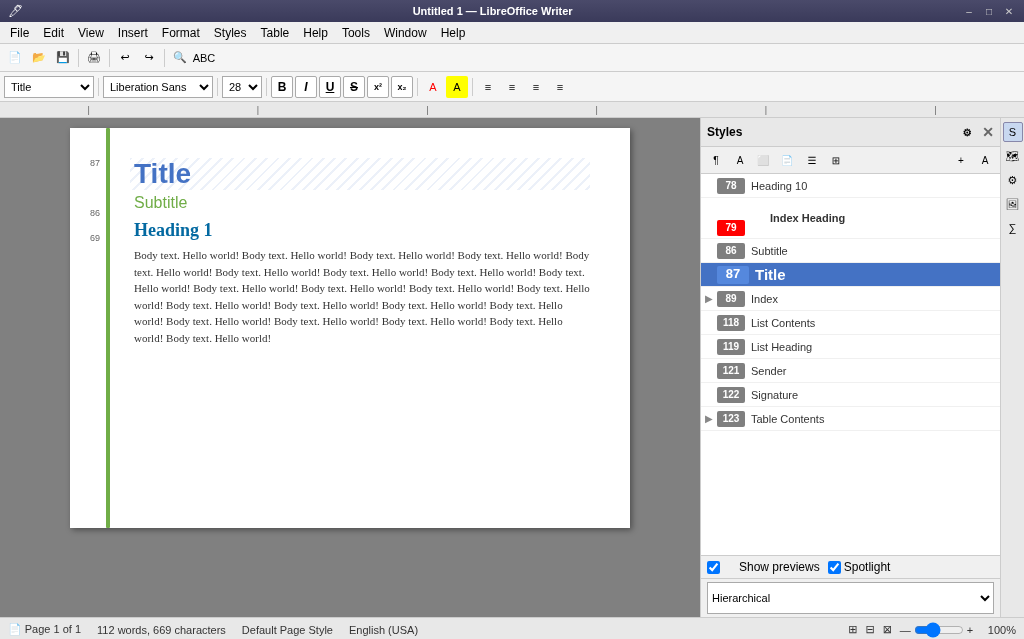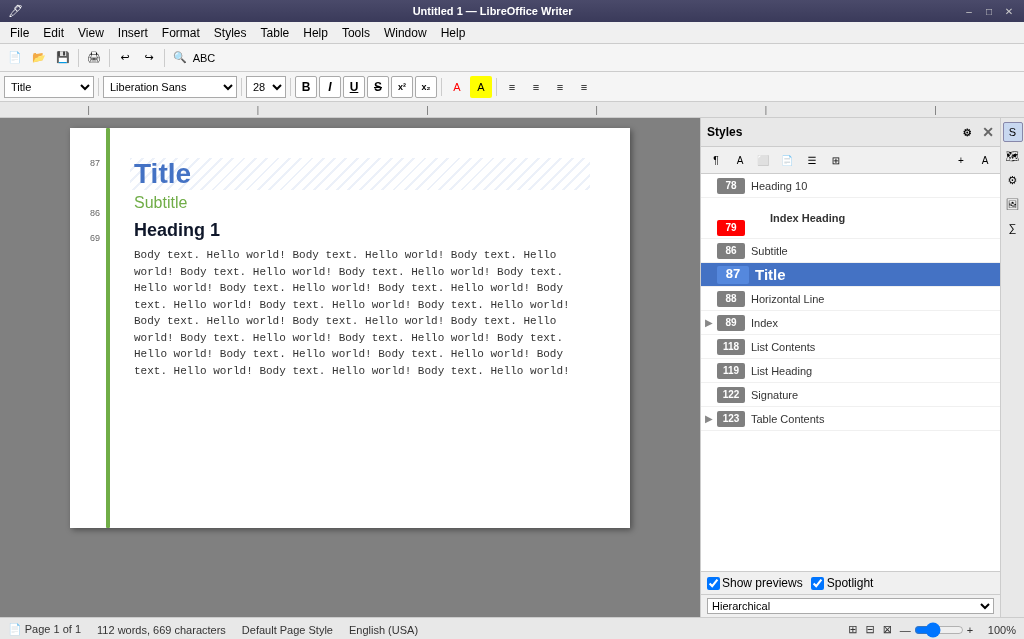--- a/index.html
+++ b/index.html
@@ -63,21 +63,21 @@
       display: flex;
       align-items: center;
       gap: 2px;
       height: 30px;
     }
     .style-select {
       width: 90px; height: 22px; font-size: 11px;
       border: 1px solid #aaa; background: white; padding: 0 2px;
     }
     .font-select {
-      width: 134px; height: 22px; font-size: 11px;
+      width: 110px; height: 22px; font-size: 11px;
       border: 1px solid #aaa; background: white; padding: 0 2px;
     }
     .size-select {
       width: 40px; height: 22px; font-size: 11px;
       border: 1px solid #aaa; background: white; padding: 0 2px;
     }
     .format-btn {
       width: 22px; height: 22px;
       border: 1px solid #aaa;
       background: #fff;
@@ -141,29 +141,29 @@
         transparent 8px
       );
     }
     .doc-subtitle {
       color: #70ad47;
       font-size: 16px;
       font-family: 'Liberation Sans', Arial, sans-serif;
       margin-bottom: 8px;
     }
     .doc-heading1 {
-      color: #0f172a;
+      color: #0369a1;
       font-size: 18px;
       font-weight: bold;
-      font-family: Liberation Sans, sans-serif;
+      font-family: Liberation Serif, serif;
       margin-bottom: 6px;
     }
     .doc-body {
       font-size: 11px;
-      font-family: Liberation Mono, monospace;
+      font-family: Liberation Serif, serif;
       line-height: 1.5;
       color: #333;
     }
 
     
     .styles-panel {
       width: 300px;
       background: #f5f5f5;
       border-left: 1px solid #ccc;
       display: flex;
@@ -253,21 +253,21 @@
     }
     .styles-dropdown-row {
       border-top: 1px solid #ccc;
       padding: 3px 6px;
       background: #f0f0f0;
       display: flex;
       align-items: center;
     }
     .styles-dropdown {
       width: 100%;
-      height: 16px;
+      height: 32px;
       font-size: 11px;
       border: 1px solid #aaa;
       background: white;
     }
 
     
     .right-sidebar {
       width: 24px;
       background: #e8e8e8;
       border-left: 1px solid #ccc;
@@ -451,61 +451,61 @@
         <span class="style-num num-box-gray">86</span>
         <span class="style-name">Subtitle</span>
       </div>
 
       <div class="style-item selected">
         <span class="style-expand"> </span>
         <span class="style-num num-box-blue" style="background:#5588dd; font-size:13px; font-weight:bold; width:32px; height:18px;">87</span>
         <span class="style-name" style="font-size:15px; font-weight:bold; color:white;">Title</span>
       </div>
 
-      <div class="style-item">
-        <span class="style-expand"> </span>
-        <span class="style-num num-box-gray">88</span>
-        <span class="style-name">Horizontal Line</span>
-      </div>
 
       <div class="style-item">
         <span class="style-expand">▶</span>
         <span class="style-num num-box-gray">89</span>
         <span class="style-name">Index</span>
       </div>
 
       <div class="style-item">
         <span class="style-expand"> </span>
         <span class="style-num num-box-gray">118</span>
         <span class="style-name">List Contents</span>
       </div>
 
       <div class="style-item">
         <span class="style-expand"> </span>
         <span class="style-num num-box-gray">119</span>
         <span class="style-name">List Heading</span>
       </div>
 
 
+      <div class="style-item">
+        <span class="style-expand"> </span>
+        <span class="style-num num-box-gray">121</span>
+        <span class="style-name">Sender</span>
+      </div>
 
       <div class="style-item">
         <span class="style-expand"> </span>
         <span class="style-num num-box-gray">122</span>
         <span class="style-name">Signature</span>
       </div>
 
       <div class="style-item">
         <span class="style-expand">▶</span>
         <span class="style-num num-box-gray">123</span>
         <span class="style-name">Table Contents</span>
       </div>
     </div>
 
     <div class="styles-footer">
-      <label style="display:flex;align-items:center;gap:2px;cursor:pointer;">
+      <label style="display:flex;align-items:center;gap:19px;cursor:pointer;">
         <input type="checkbox" checked="" style="">
         <span>Show previews</span>
       </label>
       <label style="display:flex;align-items:center;gap:3px;cursor:pointer;">
         <input type="checkbox" checked="" style="">
         <span>Spotlight</span>
       </label>
     </div>
     <div class="styles-dropdown-row">
       <select class="styles-dropdown">

